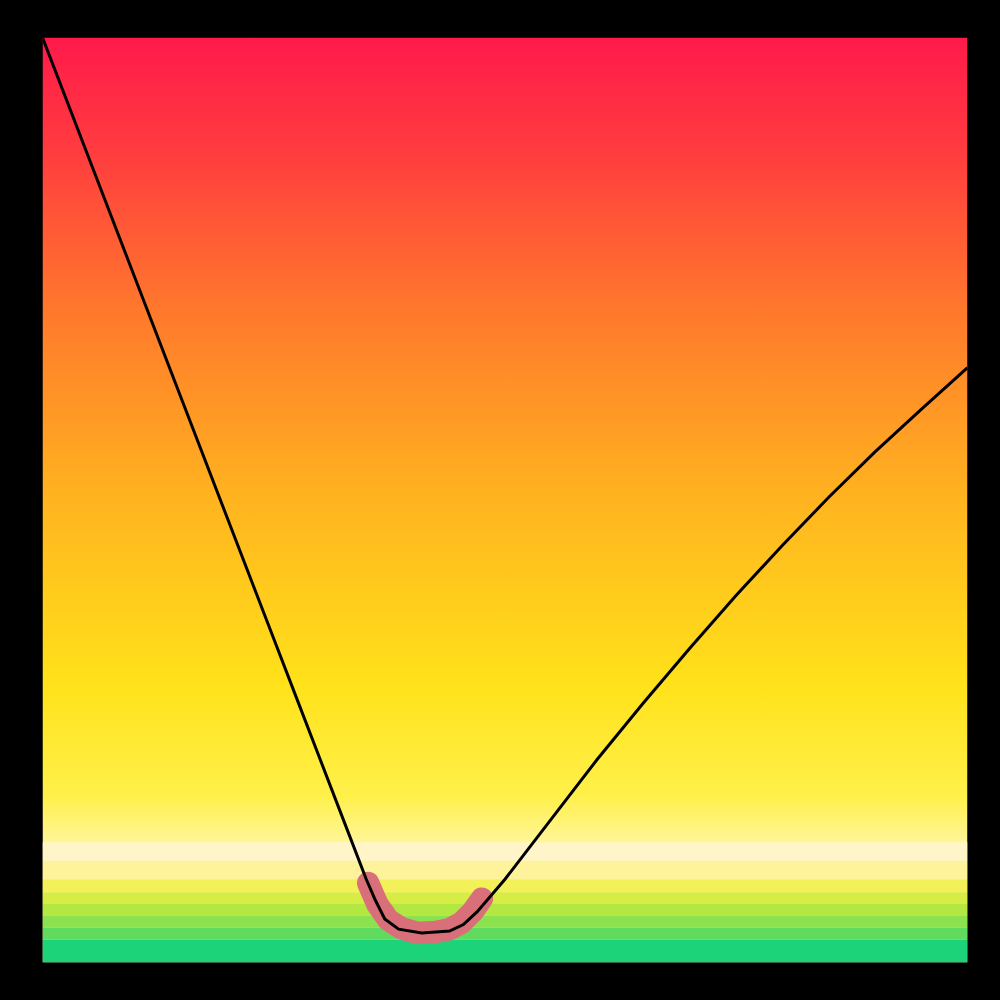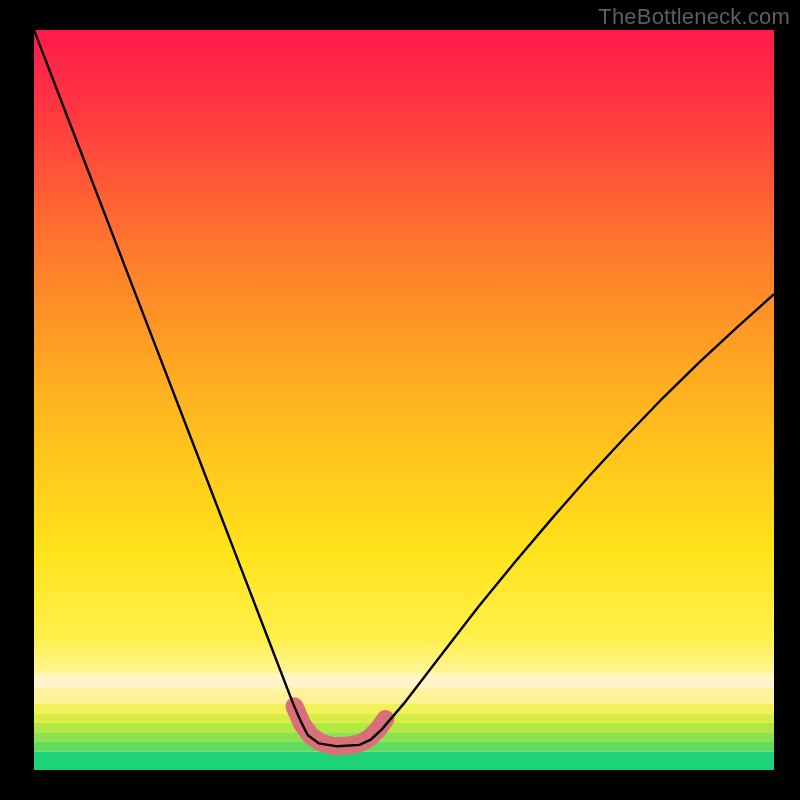--- a/index.html
+++ b/index.html
@@ -32,21 +32,20 @@
     font-size: 22px;
     font-weight: 500;
     letter-spacing: 0.2px;
     user-select: none;
   }
 </style>
 </head>
 <body>
 
 <div class="frame">
-  <div class="watermark">TheBottleneck.com</div>
   <svg class="plot" viewBox="0 0 740 740" preserveAspectRatio="none">
     <defs>
       <linearGradient id="bg-grad" x1="0" y1="0" x2="0" y2="1">
         <stop id="g-top" offset="0%" stop-color="#ff1a4b"></stop>
         <stop offset="12%" stop-color="#ff3b3f"></stop>
         <stop offset="30%" stop-color="#ff7a2c"></stop>
         <stop offset="50%" stop-color="#ffb41f"></stop>
         <stop id="g-mid" offset="70%" stop-color="#ffe21a"></stop>
         <stop offset="82%" stop-color="#fff04a"></stop>
         <stop offset="88%" stop-color="#fff7a8"></stop>

